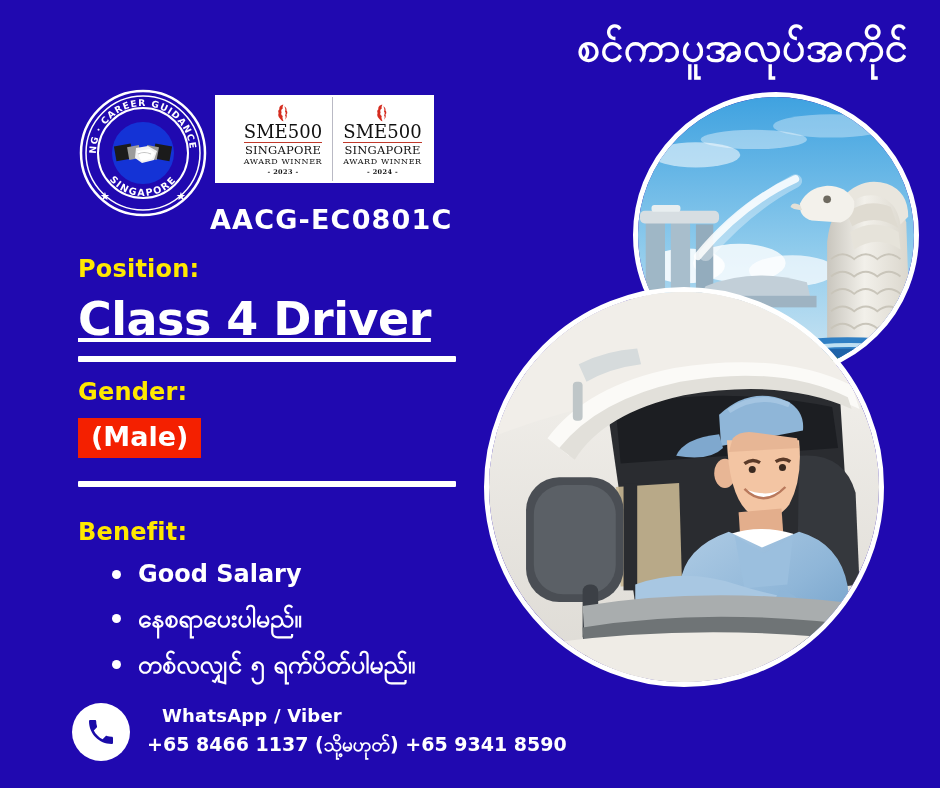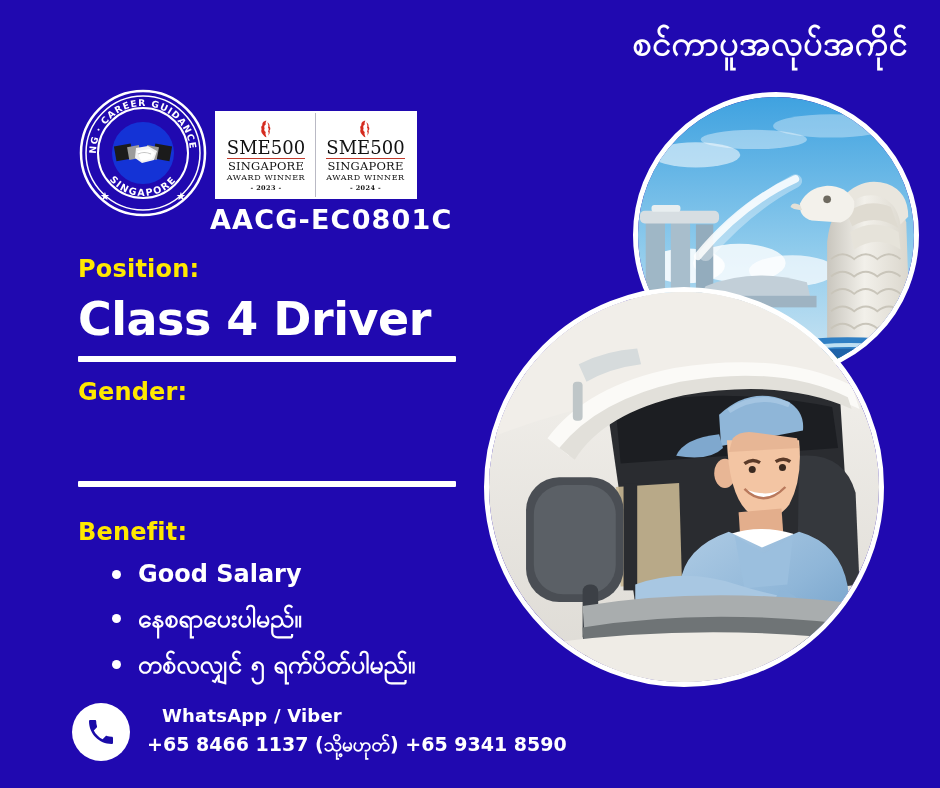--- a/index.html
+++ b/index.html
@@ -15,21 +15,21 @@
     background: #2009B0;
     overflow: hidden;
     font-family: "DejaVu Sans", "Liberation Sans", sans-serif;
   }
 
   
   .hdr-title {
     position: absolute;
     right: 32px;
     top: 22px;
-    font-size: 34px;
+    font-size: 41px;
     font-weight: bold;
     color: #FFFFFF;
     letter-spacing: 0.5px;
     line-height: 1.25;
     white-space: nowrap;
     text-align: right;
   }
 
   
   .logo-row {
@@ -41,25 +41,26 @@
   }
   .seal {
     width: 130px;
     height: 130px;
     flex: 0 0 130px;
     position: relative;
   }
   .badges {
     display: flex;
     margin-left: 7px;
-    margin-top: 23px;
+    margin-top: 7px;
     background: #ffffff;
     border: 2px solid #ffffff;
     box-sizing: border-box;
     height: 88px;
+    padding-left: 17px;
   }
   .badge {
     width: 99px;
     height: 84px;
     background: #ffffff;
     border-right: 1px solid #b9b9c4;
     display: flex;
     flex-direction: column;
     align-items: center;
     justify-content: center;
@@ -130,20 +131,21 @@
 
   .position-value {
     position: absolute;
     left: 78px;
     top: 295px;
     font-size: 46px;
     font-weight: bold;
     color: #ffffff;
     letter-spacing: -0.5px;
     line-height: 1.05;
+    text-decoration: underline;
   }
 
   .divider {
     position: absolute;
     left: 78px;
     width: 378px;
     height: 6px;
     background: #ffffff;
     border-radius: 1px;
   }
@@ -327,20 +329,21 @@
     </div>
   </div>
 
   <div class="license">AACG-EC0801C</div>
 
   <div class="label-yellow" id="lbl-position">Position:</div>
   <div class="position-value">Class 4 Driver</div>
   <div class="divider" id="div-1"></div>
 
   <div class="label-yellow" id="lbl-gender">Gender:</div>
+  <div class="gender-badge">(Male)</div>
   <div class="divider" id="div-2"></div>
 
   <div class="label-yellow" id="lbl-benefit">Benefit:</div>
   <ul class="benefits">
     <li>
       <span class="dot"></span>
       <span>Good Salary</span>
     </li>
     <li class="mm">
       <span class="dot"></span>

